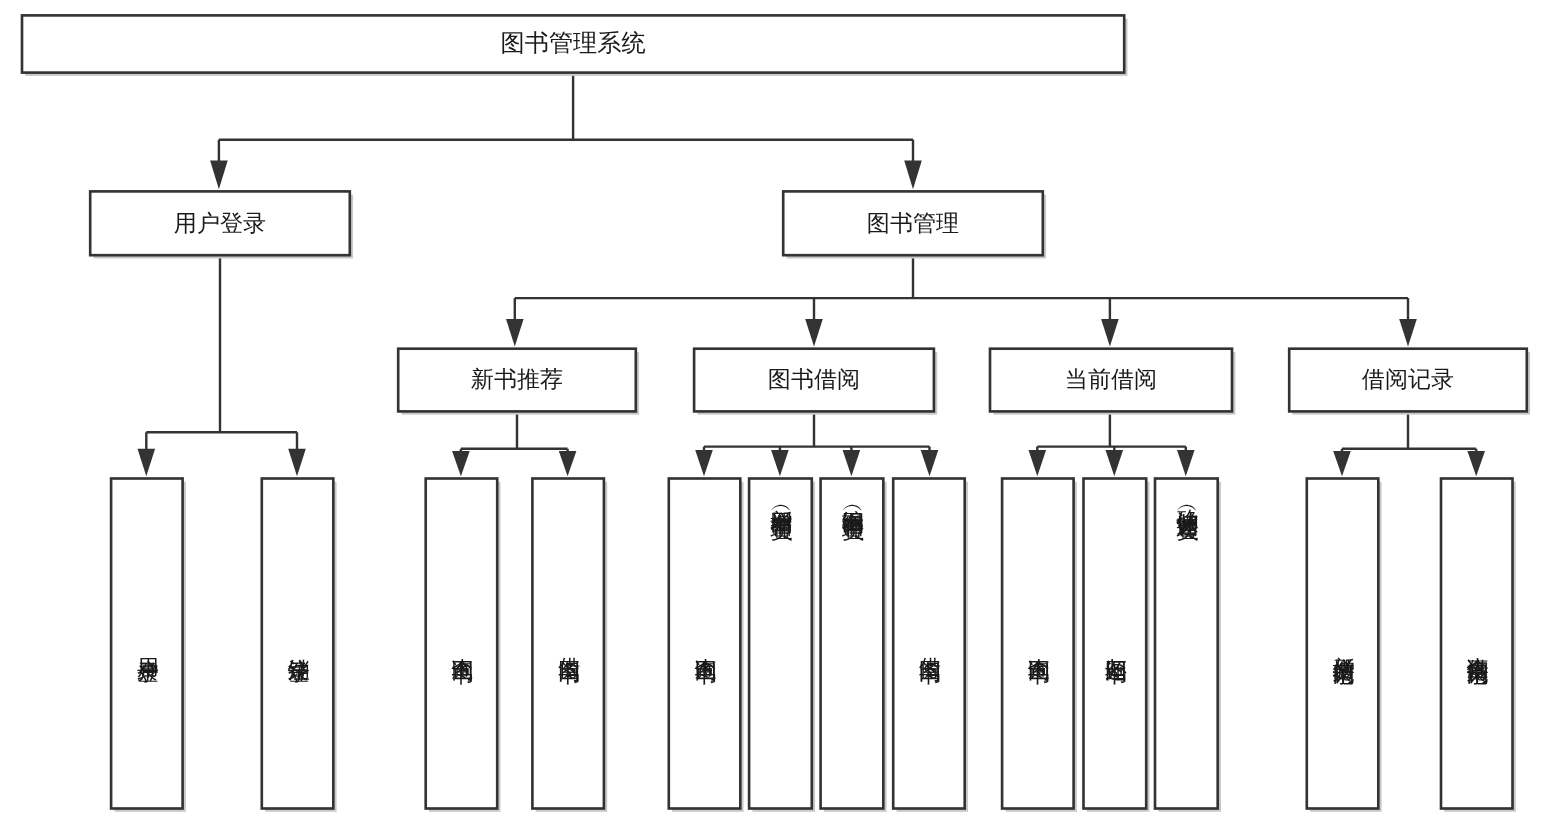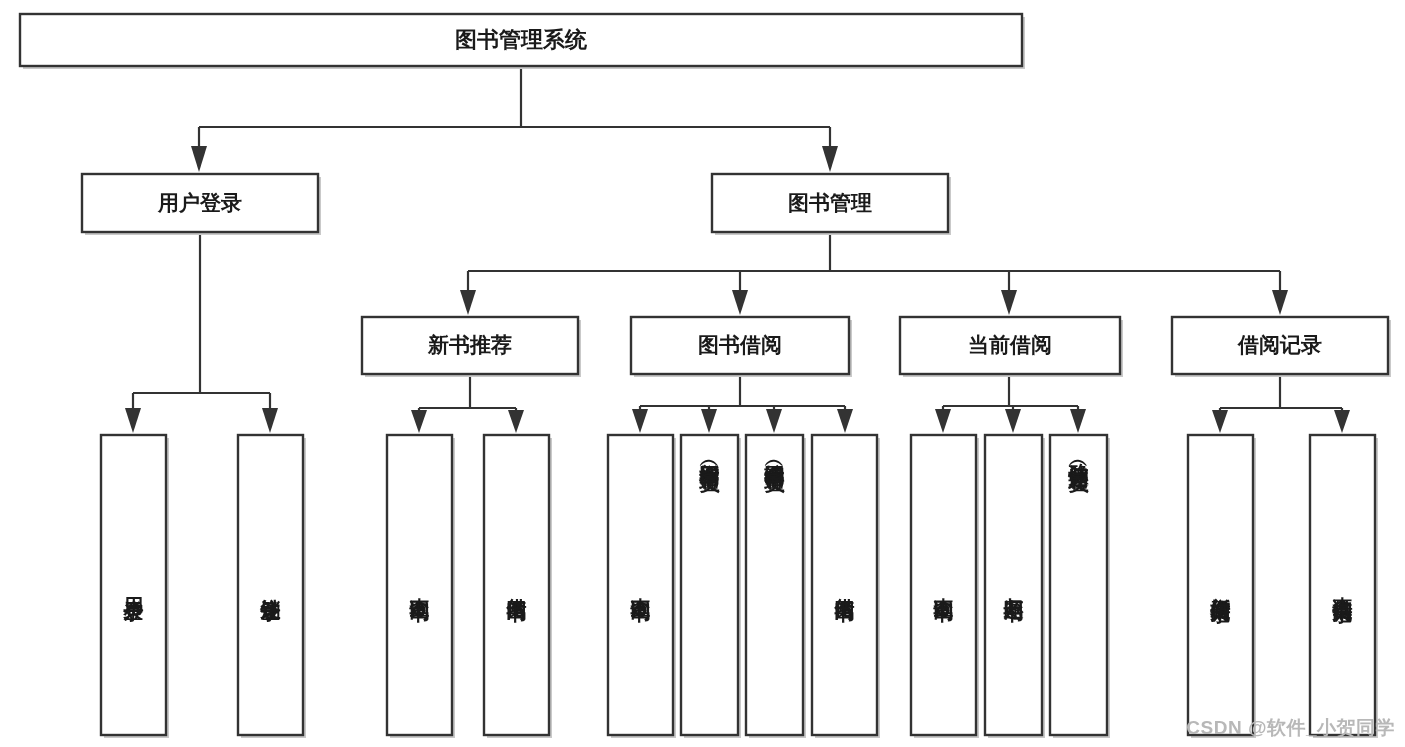--- a/index.html
+++ b/index.html
@@ -13,21 +13,20 @@
     font-family: "Liberation Sans", "DejaVu Sans", sans-serif;
     overflow: hidden;
     position: relative;
   }
   #diagram-root {
     position: absolute;
     left: 0;
     top: 0;
     width: 1405px;
     height: 747px;
-    font-weight: bold;
   }
   svg.flow {
     display: block;
     width: 1405px;
     height: 747px;
   }
   .node-rect {
     fill: #ffffff;
     stroke: #333333;
     stroke-width: 2.4;
@@ -314,15 +313,14 @@
   </div>
 
   <div class="vlabel-wrap" style="left:1188px; top:435px; width:65px; height:300px;">
     <span class="vlabel">新增借阅记录</span>
   </div>
 
   <div class="vlabel-wrap" style="left:1310px; top:435px; width:65px; height:300px;">
     <span class="vlabel">查询借阅记录</span>
   </div>
 
-  <div class="watermark">CSDN @软件_小贺同学</div>
 
 </div>
 
 </body></html>

